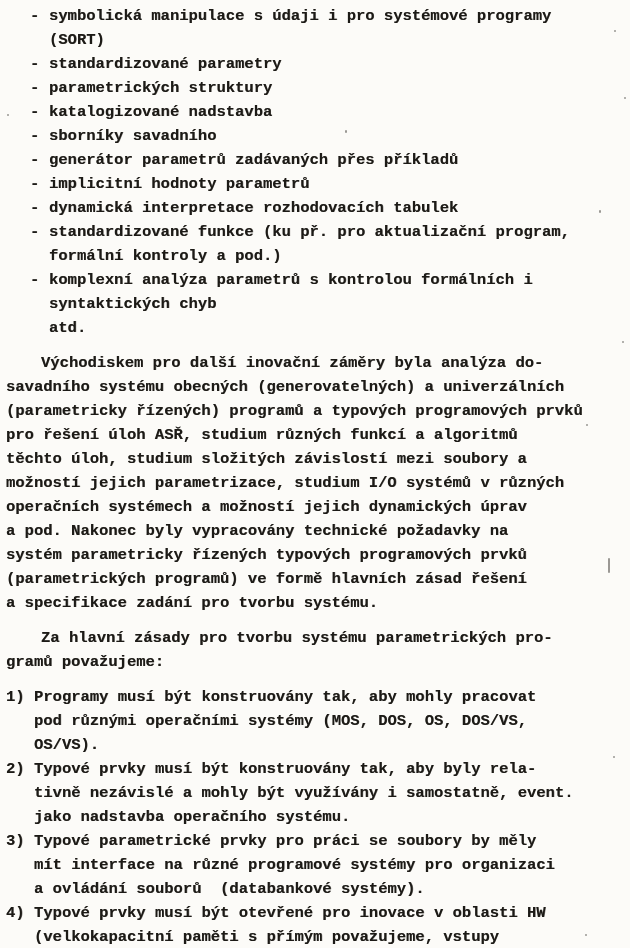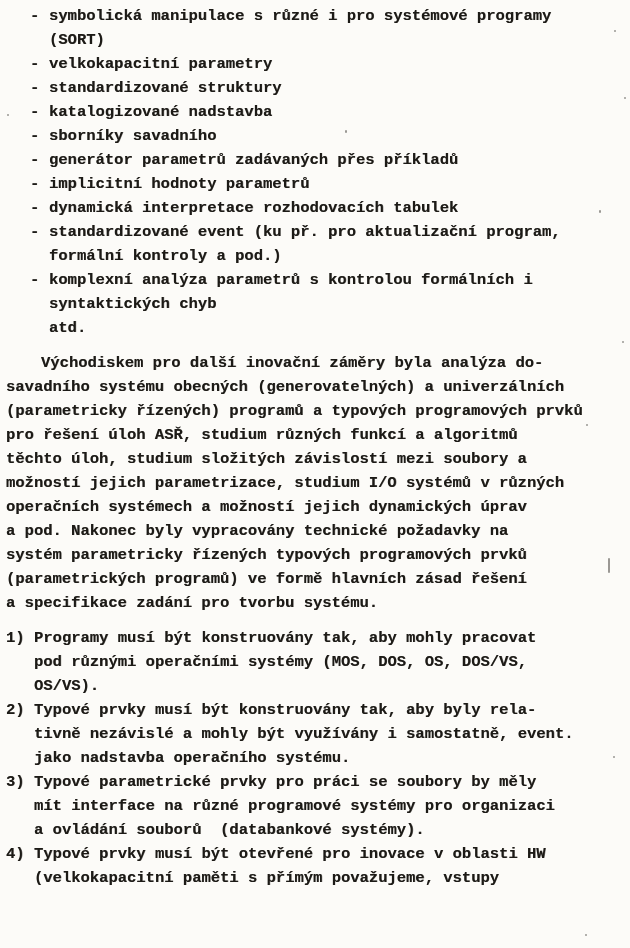--- a/index.html
+++ b/index.html
@@ -48,30 +48,30 @@
 </style>
 </head>
 <body>
 
 <div class="page">
   <div class="content">
 
     <div class="bullets">
       <div class="bullet-item">
         <span class="bullet-marker">-</span>
-        <span class="bullet-text">symbolická manipulace s různé i pro systémové programy
+        <span class="bullet-text">symbolická manipulace s údaji i pro systémové programy
 (SORT)</span>
       </div>
       <div class="bullet-item">
         <span class="bullet-marker">-</span>
-        <span class="bullet-text">velkokapacitní parametry</span>
+        <span class="bullet-text">standardizované parametry</span>
       </div>
       <div class="bullet-item">
         <span class="bullet-marker">-</span>
-        <span class="bullet-text">standardizované struktury</span>
+        <span class="bullet-text">parametrických struktury</span>
       </div>
       <div class="bullet-item">
         <span class="bullet-marker">-</span>
         <span class="bullet-text">katalogizované nadstavba</span>
       </div>
       <div class="bullet-item">
         <span class="bullet-marker">-</span>
         <span class="bullet-text">sborníky savadního</span>
       </div>
       <div class="bullet-item">
@@ -81,21 +81,21 @@
       <div class="bullet-item">
         <span class="bullet-marker">-</span>
         <span class="bullet-text">implicitní hodnoty parametrů</span>
       </div>
       <div class="bullet-item">
         <span class="bullet-marker">-</span>
         <span class="bullet-text">dynamická interpretace rozhodovacích tabulek</span>
       </div>
       <div class="bullet-item">
         <span class="bullet-marker">-</span>
-        <span class="bullet-text">standardizované event (ku př. pro aktualizační program,
+        <span class="bullet-text">standardizované funkce (ku př. pro aktualizační program,
 formální kontroly a pod.)</span>
       </div>
       <div class="bullet-item">
         <span class="bullet-marker">-</span>
         <span class="bullet-text">komplexní analýza parametrů s kontrolou formálních i
 syntaktických chyb
 atd.</span>
       </div>
     </div>
 
@@ -104,20 +104,22 @@
 (parametricky řízených) programů a typových programových prvků
 pro řešení úloh ASŘ, studium různých funkcí a algoritmů
 těchto úloh, studium složitých závislostí mezi soubory a
 možností jejich parametrizace, studium I/O systémů v různých
 operačních systémech a možností jejich dynamických úprav
 a pod. Nakonec byly vypracovány technické požadavky na
 systém parametricky řízených typových programových prvků
 (parametrických programů) ve formě hlavních zásad řešení
 a specifikace zadání pro tvorbu systému.</p>
 
+    <p class="para">Za hlavní zásady pro tvorbu systému parametrických pro-
+gramů považujeme:</p>
 
     <div class="numbered">
       <div class="num-item">
         <span class="num-marker">1)</span>
         <span class="num-text">Programy musí být konstruovány tak, aby mohly pracovat
 pod různými operačními systémy (MOS, DOS, OS, DOS/VS,
 OS/VS).</span>
       </div>
       <div class="num-item">
         <span class="num-marker">2)</span>

